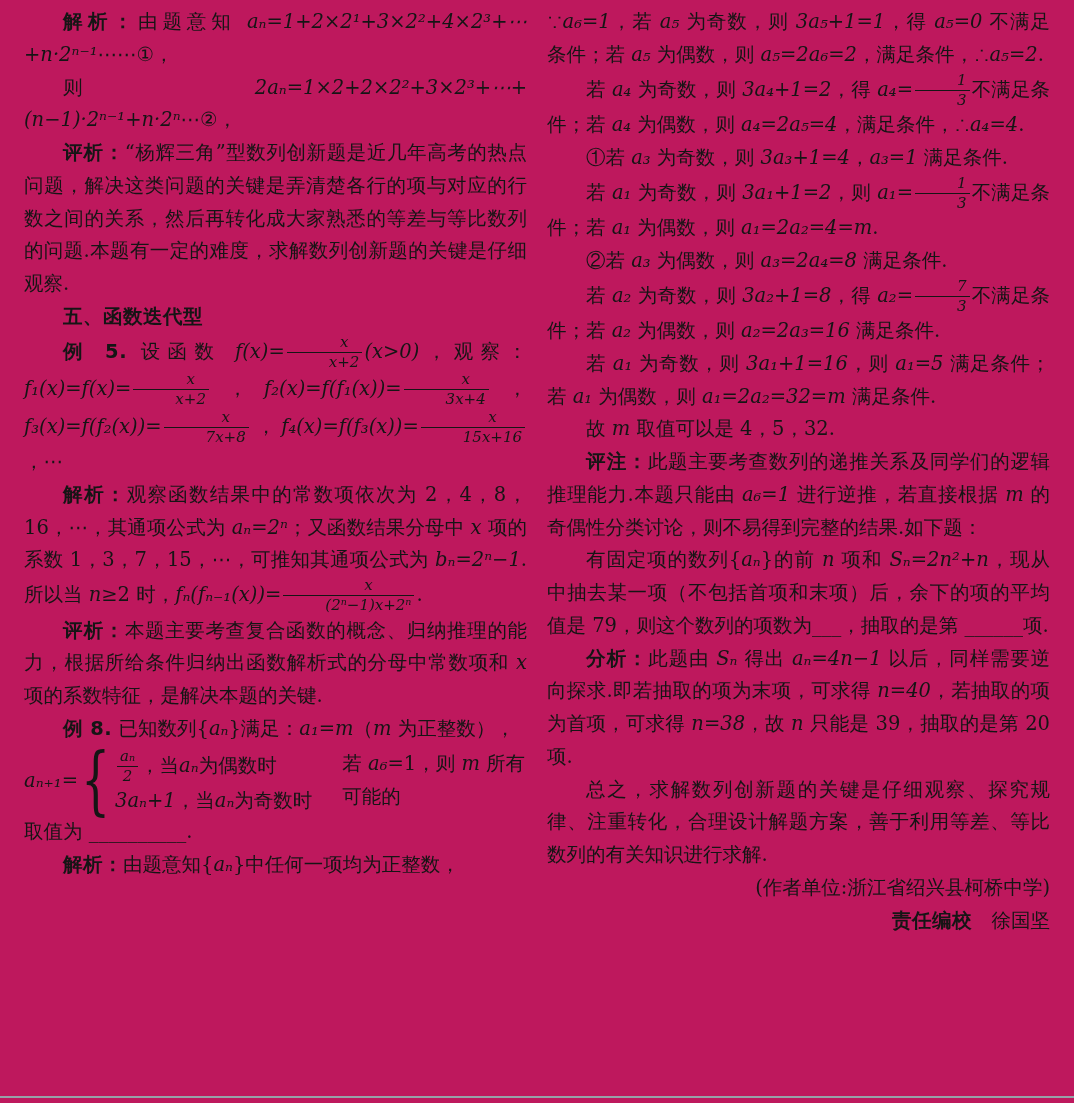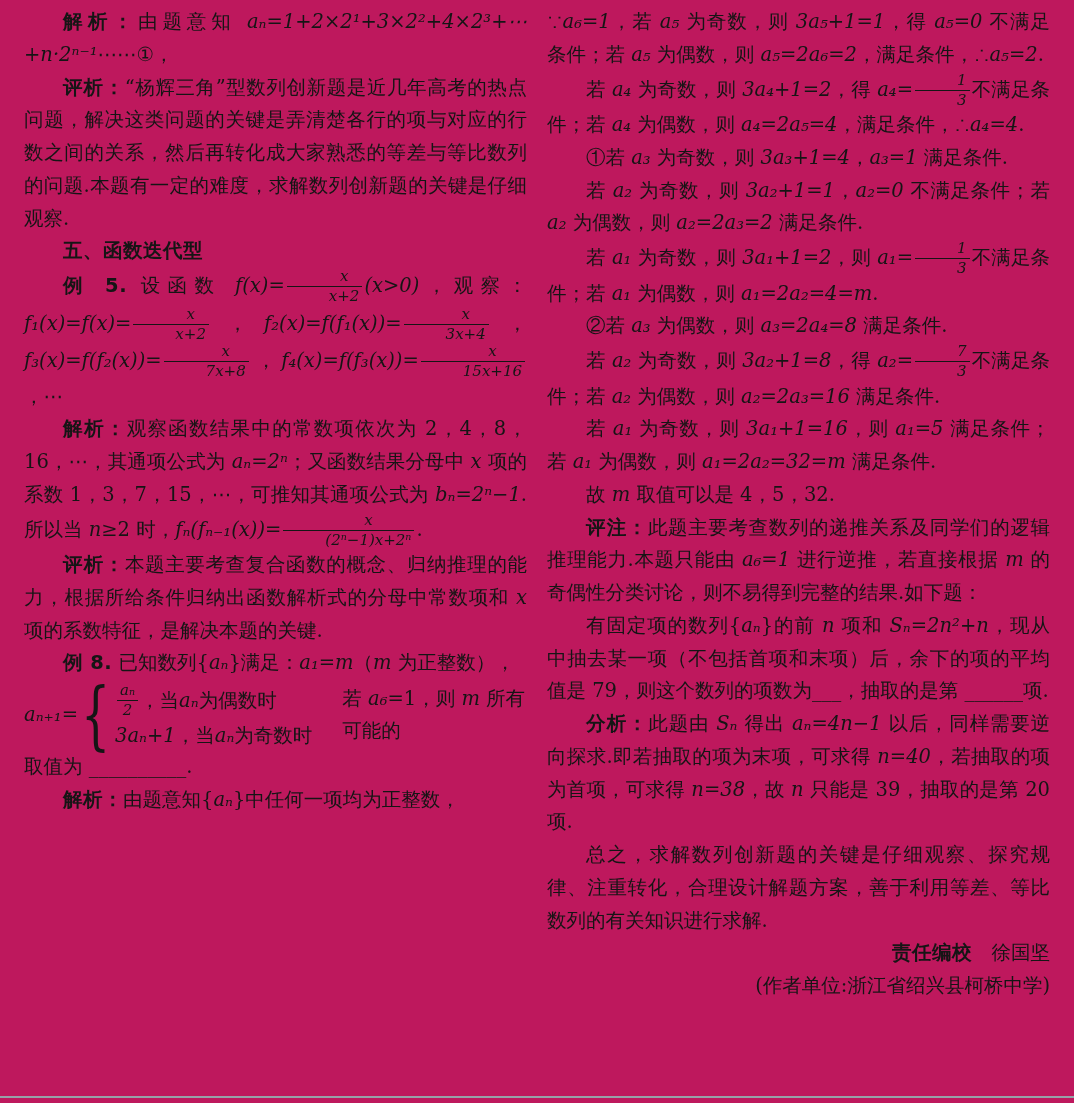--- a/index.html
+++ b/index.html
@@ -60,20 +60,21 @@
     background:#97a1a8;
   }
 </style>
 </head>
 <body>
 
 <div id="page">
   <div id="cols">
     <div class="col">
         <p class="indent"><span class="b">解析：</span><span>由题意知 </span><span class="m">aₙ=1+2×2¹+3×2²+4×2³+⋯+n·2ⁿ⁻¹</span><span>⋯⋯①，</span></p>
+        <p class="indent"><span>则 </span><span class="m">2aₙ=1×2+2×2²+3×2³+⋯+(n−1)·2ⁿ⁻¹+n·2ⁿ</span><span>⋯②，</span></p>
         <p class="indent"><span class="b">评析：</span><span>“杨辉三角”型数列创新题是近几年高考的热点问题，解决这类问题的关键是弄清楚各行的项与对应的行数之间的关系，然后再转化成大家熟悉的等差与等比数列的问题.本题有一定的难度，求解数列创新题的关键是仔细观察.</span></p>
         <p class="heading"><span class="b">五、函数迭代型</span></p>
         <p class="indent"><span class="b">例 5.</span><span> 设函数 </span><span class="m">f(x)=</span><span class="frac"><span class="num">x</span><span class="den">x+2</span></span><span class="m">(x&gt;0)</span><span>，观察：</span><span class="m">f₁(x)=f(x)=</span><span class="frac"><span class="num">x</span><span class="den">x+2</span></span><span>，</span><span class="m">f₂(x)=f(f₁(x))=</span><span class="frac"><span class="num">x</span><span class="den">3x+4</span></span><span>，</span><span class="m">f₃(x)=f(f₂(x))=</span><span class="frac"><span class="num">x</span><span class="den">7x+8</span></span><span>，</span><span class="m">f₄(x)=f(f₃(x))=</span><span class="frac"><span class="num">x</span><span class="den">15x+16</span></span><span>，⋯</span></p>
         <p class="indent"><span class="b">解析：</span><span>观察函数结果中的常数项依次为 2，4，8，16，⋯，其通项公式为 </span><span class="m">aₙ=2ⁿ</span><span>；又函数结果分母中 </span><span class="m">x</span><span> 项的系数 1，3，7，15，⋯，可推知其通项公式为 </span><span class="m">bₙ=2ⁿ−1</span><span>.所以当 </span><span class="m">n</span><span>≥2 时，</span><span class="m">fₙ(fₙ₋₁(x))=</span><span class="frac"><span class="num">x</span><span class="den">(2ⁿ−1)x+2ⁿ</span></span><span>.</span></p>
         <p class="indent"><span class="b">评析：</span><span>本题主要考查复合函数的概念、归纳推理的能力，根据所给条件归纳出函数解析式的分母中常数项和 </span><span class="m">x</span><span> 项的系数特征，是解决本题的关键.</span></p>
         <p class="indent"><span class="b">例 8.</span><span> 已知数列{</span><span class="m">aₙ</span><span>}满足：</span><span class="m">a₁=m</span><span>（</span><span class="m">m</span><span> 为正整数），</span></p>
         <div class="cases">
           <span class="pre"><span class="m">aₙ₊₁=</span></span>
           <span class="brace">{</span>
           <span class="rows">
@@ -95,28 +96,27 @@
           </span>
           <span class="post"><span>若 </span><span class="m">a₆</span><span>=1，则 </span><span class="m">m</span><span> 所有可能的</span></span>
         </div>
         <p class="flush"><span>取值为 __________.</span></p>
         <p class="indent"><span class="b">解析：</span><span>由题意知{</span><span class="m">aₙ</span><span>}中任何一项均为正整数，</span></p>
       </div>
     <div class="col">
         <p class="flush"><span>∵</span><span class="m">a₆=1</span><span>，若 </span><span class="m">a₅</span><span> 为奇数，则 </span><span class="m">3a₅+1=1</span><span>，得 </span><span class="m">a₅=0</span><span> 不满足条件；若 </span><span class="m">a₅</span><span> 为偶数，则 </span><span class="m">a₅=2a₆=2</span><span>，满足条件，∴</span><span class="m">a₅=2</span><span>.</span></p>
         <p class="indent"><span>若 </span><span class="m">a₄</span><span> 为奇数，则 </span><span class="m">3a₄+1=2</span><span>，得 </span><span class="m">a₄=</span><span class="frac"><span class="num">1</span><span class="den">3</span></span><span>不满足条件；若 </span><span class="m">a₄</span><span> 为偶数，则 </span><span class="m">a₄=2a₅=4</span><span>，满足条件，∴</span><span class="m">a₄=4</span><span>.</span></p>
         <p class="indent"><span>①若 </span><span class="m">a₃</span><span> 为奇数，则 </span><span class="m">3a₃+1=4</span><span>，</span><span class="m">a₃=1</span><span> 满足条件.</span></p>
-        <p class="indent"><span>若 </span><span class="m">a₂</span><span> 为奇数，则 </span><span class="m">3a₂+1=1</span><span>，</span><span class="m">a₂=0</span><span> 不满足条件；若 </span><span class="m">a₂</span><span> 为偶数，则 </span><span class="m">a₂=2a₃=2</span><span> 满足条件.</span></p>
         <p class="indent"><span>若 </span><span class="m">a₁</span><span> 为奇数，则 </span><span class="m">3a₁+1=2</span><span>，则 </span><span class="m">a₁=</span><span class="frac"><span class="num">1</span><span class="den">3</span></span><span>不满足条件；若 </span><span class="m">a₁</span><span> 为偶数，则 </span><span class="m">a₁=2a₂=4=m</span><span>.</span></p>
         <p class="indent"><span>②若 </span><span class="m">a₃</span><span> 为偶数，则 </span><span class="m">a₃=2a₄=8</span><span> 满足条件.</span></p>
         <p class="indent"><span>若 </span><span class="m">a₂</span><span> 为奇数，则 </span><span class="m">3a₂+1=8</span><span>，得 </span><span class="m">a₂=</span><span class="frac"><span class="num">7</span><span class="den">3</span></span><span>不满足条件；若 </span><span class="m">a₂</span><span> 为偶数，则 </span><span class="m">a₂=2a₃=16</span><span> 满足条件.</span></p>
         <p class="indent"><span>若 </span><span class="m">a₁</span><span> 为奇数，则 </span><span class="m">3a₁+1=16</span><span>，则 </span><span class="m">a₁=5</span><span> 满足条件；若 </span><span class="m">a₁</span><span> 为偶数，则 </span><span class="m">a₁=2a₂=32=m</span><span> 满足条件.</span></p>
         <p class="indent"><span>故 </span><span class="m">m</span><span> 取值可以是 4，5，32.</span></p>
         <p class="indent"><span class="b">评注：</span><span>此题主要考查数列的递推关系及同学们的逻辑推理能力.本题只能由 </span><span class="m">a₆=1</span><span> 进行逆推，若直接根据 </span><span class="m">m</span><span> 的奇偶性分类讨论，则不易得到完整的结果.如下题：</span></p>
         <p class="indent"><span>有固定项的数列{</span><span class="m">aₙ</span><span>}的前 </span><span class="m">n</span><span> 项和 </span><span class="m">Sₙ=2n²+n</span><span>，现从中抽去某一项（不包括首项和末项）后，余下的项的平均值是 79，则这个数列的项数为___，抽取的是第 ______项.</span></p>
         <p class="indent"><span class="b">分析：</span><span>此题由 </span><span class="m">Sₙ</span><span> 得出 </span><span class="m">aₙ=4n−1</span><span> 以后，同样需要逆向探求.即若抽取的项为末项，可求得 </span><span class="m">n=40</span><span>，若抽取的项为首项，可求得 </span><span class="m">n=38</span><span>，故 </span><span class="m">n</span><span> 只能是 39，抽取的是第 20 项.</span></p>
         <p class="indent"><span>总之，求解数列创新题的关键是仔细观察、探究规律、注重转化，合理设计解题方案，善于利用等差、等比数列的有关知识进行求解.</span></p>
+        <p class="right"><span>(作者单位:浙江省绍兴县柯桥中学)</span></p>
         <p class="right"><span class="b">责任编校</span><span>　徐国坚</span></p>
-        <p class="right"><span>(作者单位:浙江省绍兴县柯桥中学)</span></p>
       </div>
   </div>
   <div id="bottom-rule" style="background: rgb(151, 161, 168);"></div>
 </div>
 
 </body></html>

